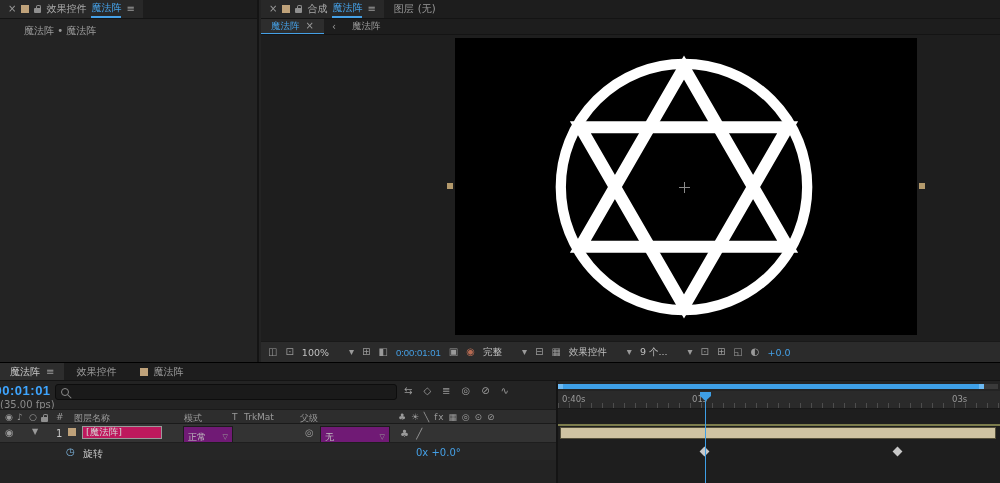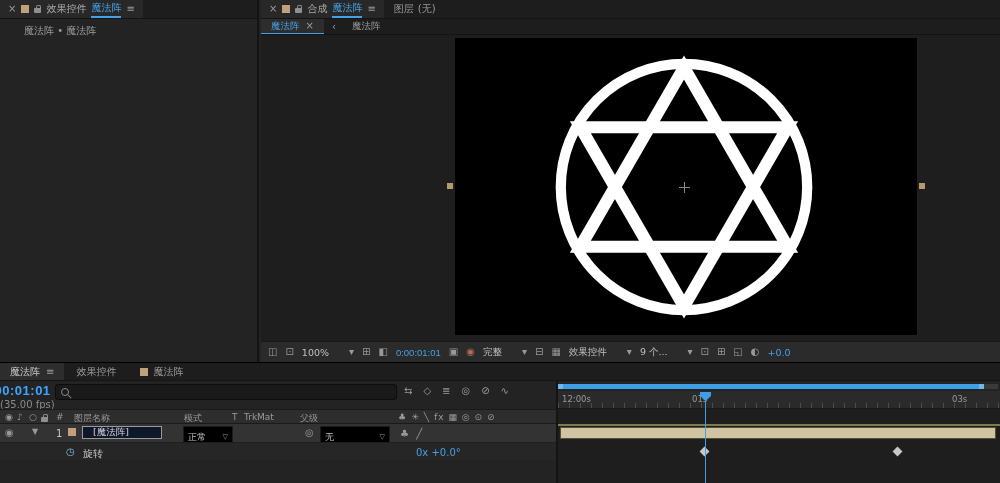--- a/index.html
+++ b/index.html
@@ -41,22 +41,22 @@
 .tc-wrap{position:absolute;left:0;top:20px;width:54px;height:15px;overflow:hidden}
 .tc{font-size:13px;font-weight:bold;color:#3ea5ff;letter-spacing:.5px;white-space:nowrap;margin-left:-18px}
 .fps{position:absolute;left:0;top:36px;font-size:10px;color:#8a8a8a}
 .search{position:absolute;left:55px;top:21px;width:342px;height:16px;background:#1a1a1a;border:1px solid #0d0d0d;border-radius:3px;display:flex;align-items:center;padding:0 5px;gap:5px}
 .search-input{flex:1;background:transparent;border:none;outline:none;color:#c8c8c8;font-size:9px;font-family:inherit}
 .tl-icons{position:absolute;left:404px;top:23px;display:flex;gap:11px;font-size:10px}
 .tl-header{position:absolute;left:0;top:46px;width:558px;height:15px;background:#2d2d2d;border-top:1px solid #1a1a1a;border-bottom:1px solid #1a1a1a;font-size:9px;color:#9a9a9a}
 .tl-layer{position:absolute;left:0;top:61px;width:558px;height:18px;background:#333}
 .tl-prop{position:absolute;left:0;top:79px;width:558px;height:18px;background:#262626;border-top:1px solid #1e1e1e}
 .cell{position:absolute;top:2px}
-.name-box{position:absolute;left:82px;top:2px;width:80px;height:13px;border:1px solid #9a9a9a;background:#0f172a;color:#d5d5d5;display:flex;align-items:center;padding:0 10px;font-size:9.5px}
-.dd{position:absolute;top:2px;height:23px;background:#000000;border:1px solid #1c1c1c;color:#c0c0c0;display:flex;align-items:center;justify-content:space-between;padding:0 4px;font-size:9px}
+.name-box{position:absolute;left:82px;top:2px;width:80px;height:13px;border:1px solid #9a9a9a;background:#be185d;color:#d5d5d5;display:flex;align-items:center;padding:0 3px;font-size:9.5px}
+.dd{position:absolute;top:2px;height:23px;background:#701a75;border:1px solid #1c1c1c;color:#c0c0c0;display:flex;align-items:center;justify-content:space-between;padding:0 4px;font-size:9px}
 .tl-divider{position:absolute;left:556px;top:18px;width:2px;bottom:0;background:#141414}
 .tl-right-bg{position:absolute;left:558px;top:46px;right:0;bottom:0;background:#1e1e1e}
 .navigator{position:absolute;left:558px;top:21px;right:2px;height:5px;background:#3a3a3a}
 .nav-bar{position:absolute;left:0;top:0;height:5px;right:14px;background:#3e9fe6}
 .nav-handle{position:absolute;top:0;width:5px;height:5px;background:#6cb9f2}
 .ruler{position:absolute;left:558px;top:28px;right:0;height:18px;background:#2a2a2a;border-bottom:1px solid #191919;
   background-image:repeating-linear-gradient(90deg,#4d4d4d 0 1px,transparent 1px 11px);
   background-size:100% 5px;background-position:bottom;background-repeat:no-repeat}
 .ruler-label{position:absolute;top:3px;font-size:8.5px;color:#9a9a9a}
 .work-line{position:absolute;left:558px;top:61px;right:0;height:2px;background:#7c7c4c}
@@ -235,21 +235,21 @@
     <div class="tl-divider"></div>
     <div class="tl-right-bg"></div>
 
     <div class="navigator">
       <span class="nav-bar"></span>
       <span class="nav-handle" style="left:0"></span>
       <span class="nav-handle" style="right:14px"></span>
     </div>
 
     <div class="ruler">
-      <span class="ruler-label" style="left:4px">12:00s</span>
+      <span class="ruler-label" style="left:4px">0:40s</span>
       <span class="ruler-label" style="left:134px">01s</span>
       <span class="ruler-label" style="left:394px">03s</span>
     </div>
 
     <div class="work-line"></div>
     <div class="layer-bar"></div>
 
     <span class="kf" style="left:701px"></span>
     <span class="kf" style="left:894px"></span>
 

